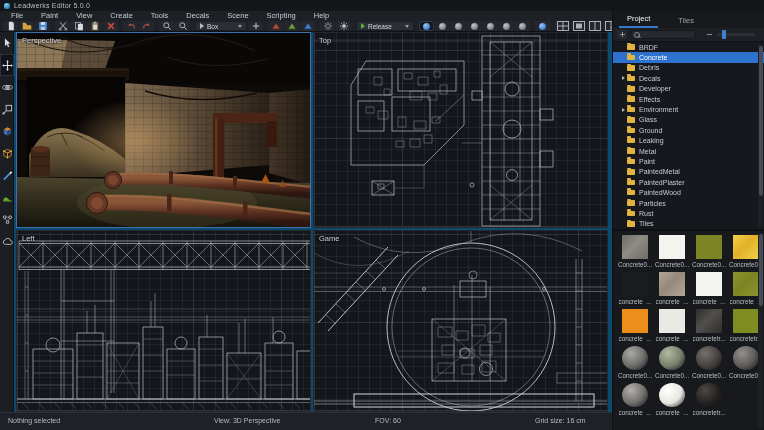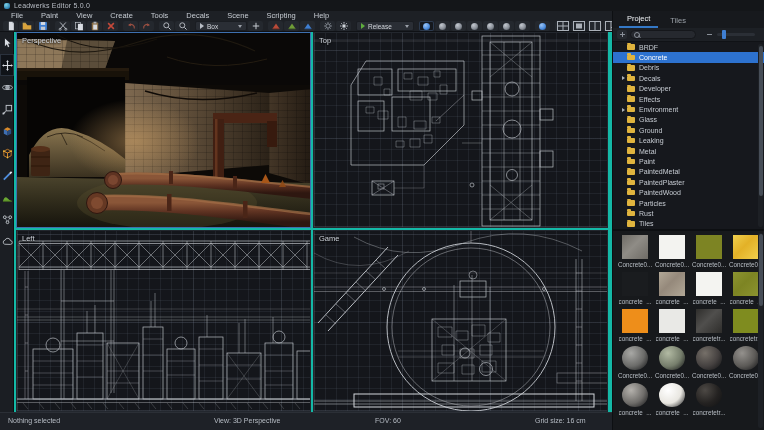--- a/index.html
+++ b/index.html
@@ -27,38 +27,38 @@
   .caret { width:0; height:0; border-left:2.5px solid transparent; border-right:2.5px solid transparent; border-top:3px solid #9aa0a8; }
   .playtri { width:0; height:0; border-top:3px solid transparent; border-bottom:3px solid transparent; border-left:4.5px solid #5fae3e; }
   .playtri.gray { border-left-color:#b9bec6; }
   .sphere { width:7px; height:7px; border-radius:50%; background:radial-gradient(circle at 35% 30%, #c3c8cf, #8a9099 55%, #3d434b); }
   .sphere.blue { background:radial-gradient(circle at 35% 30%, #9cc4f2, #4f8fe0 55%, #1d4a86); }
   
   .lstrip { position:absolute; left:0; top:32px; width:14px; height:380px; background:#1b1e23; border-right:1px solid #0d0f12; }
   .ltool { width:14px; height:22px; display:flex; align-items:center; justify-content:center; }
   .ltool.active { background:#101318; box-shadow:inset 0 0 0 1px #2a313c; }
   
-  .vpwrap { position:absolute; left:14px; top:32px; width:598px; height:380px; background:#14b8a6; }
+  .vpwrap { position:absolute; left:14px; top:32px; width:598px; height:380px; background:#0c4a6e; }
   .vp { position:absolute; overflow:hidden; border:1px solid #23272e;
     background-color:#14161b;
     background-image:
       repeating-linear-gradient(0deg, rgba(95,105,120,0.16) 0 1px, transparent 1px 11px),
       repeating-linear-gradient(90deg, rgba(95,105,120,0.16) 0 1px, transparent 1px 11px),
       repeating-linear-gradient(0deg, rgba(130,140,155,0.14) 0 1px, transparent 1px 88px),
       repeating-linear-gradient(90deg, rgba(130,140,155,0.14) 0 1px, transparent 1px 88px);
   }
   .vp.persp { left:2px; top:0; width:295px; height:196px; border:1px solid #3e6fae; background:#0d0a07; }
   .vp.top   { left:299px; top:0; width:295px; height:196px; }
   .vp.left  { left:2px; top:198px; width:295px; height:182px; }
   .vp.back  { left:299px; top:198px; width:295px; height:182px; }
   .vp-label { position:absolute; left:5px; top:3px; font-size:7.5px; color:#cdd2d9; text-shadow:0 1px 2px #000; z-index:3; }
   .vp svg.wire { position:absolute; left:0; top:0; z-index:1; }
   
   .rpanel { position:absolute; left:612px; top:11px; width:152px; height:419px; background:#1a1d22; border-left:1px solid #0d0f12; }
-  .tabs { display:flex; height:17px; background:#17191d; align-items:flex-end; padding-left:6px; gap:4px; }
+  .tabs { display:flex; height:17px; background:#17191d; align-items:flex-end; padding-left:6px; gap:12px; }
   .tab { font-size:7.5px; padding:2px 8px 3px 8px; color:#9aa0a8; }
   .tab.active { color:#eef1f5; border-bottom:2px solid #3478c6; }
   .searchrow { height:14px; background:#1d2025; border-bottom:1px solid #101216; display:flex; align-items:center; gap:3px; padding:0 4px; }
   .sq-btn { width:10px; height:9px; background:#262a30; border-radius:2px; display:flex; align-items:center; justify-content:center; }
   .plus-g { position:relative; width:5px; height:5px; }
   .plus-g::before { content:""; position:absolute; left:0; top:2px; width:5px; height:1px; background:#8a9099; }
   .plus-g::after { content:""; position:absolute; left:2px; top:0; width:1px; height:5px; background:#8a9099; }
   .searchbox { width:66px; height:9px; background:#26292f; border:1px solid #15171b; border-radius:5px; display:flex; align-items:center; padding:0 3px; gap:2px; }
   .lens { position:relative; width:6px; height:6px; }
   .lens::before { content:""; position:absolute; left:0; top:0; width:4px; height:4px; border:1px solid #8a9099; border-radius:50%; }

